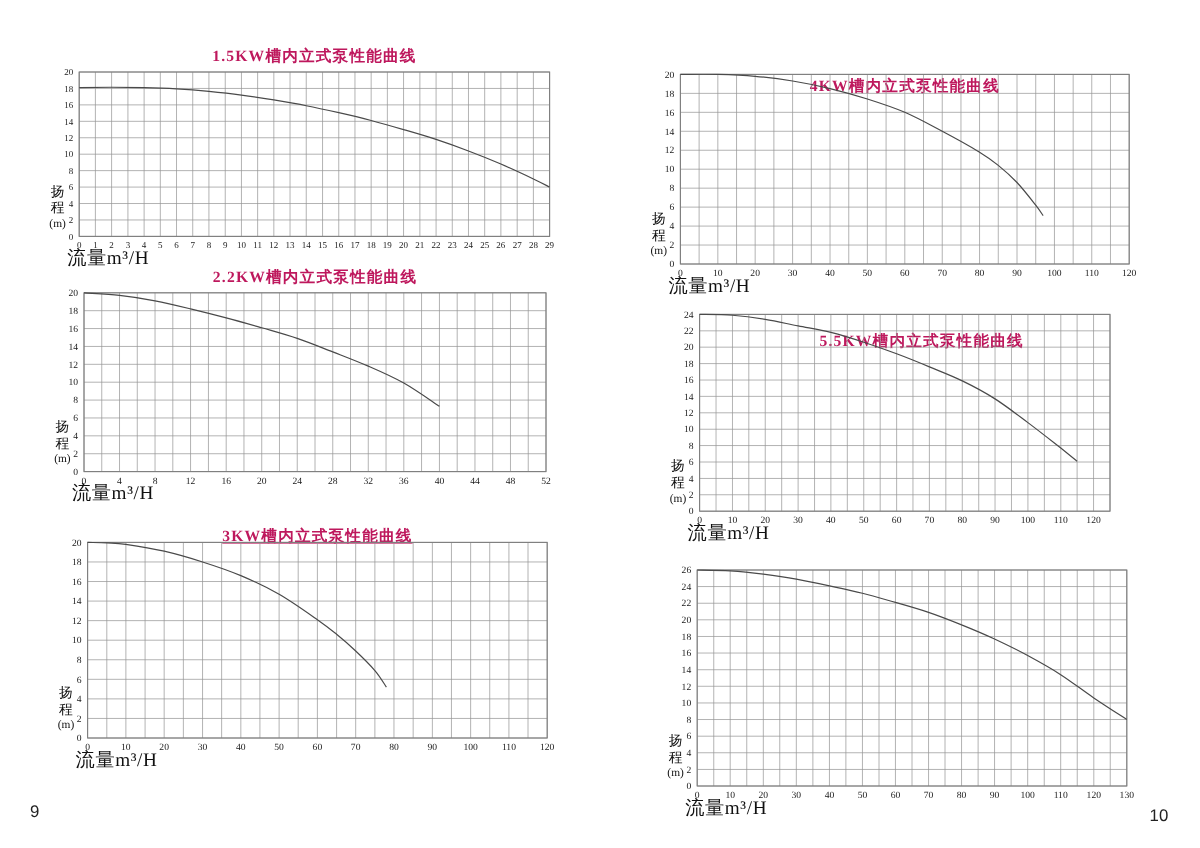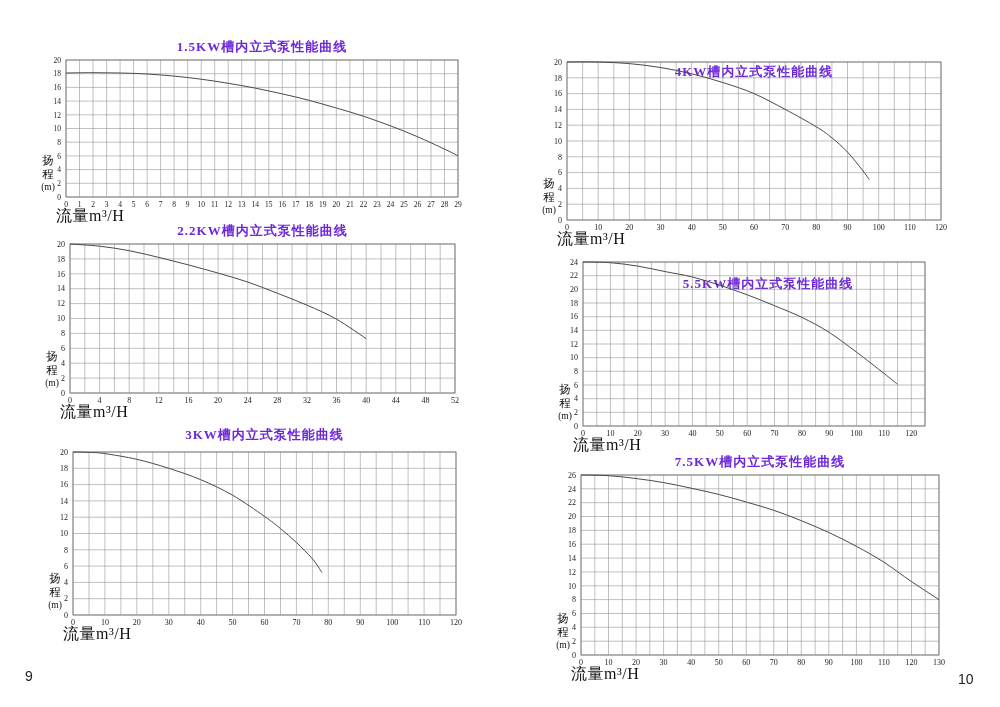--- a/index.html
+++ b/index.html
@@ -3,21 +3,21 @@
 <meta charset="utf-8">
 <style>
   html,body{margin:0;padding:0;background:#e8e8e8;}
   .page{
     position:relative;width:1000px;height:707px;background:#ffffff;
     font-family:"Liberation Serif","DejaVu Serif",serif;color:#1c1c1c;overflow:hidden;
   }
   .chart{position:absolute;}
   .chart-title{
     position:absolute;text-align:center;font-size:13px;font-weight:600;
-    letter-spacing:1px;color:#6d28d9;white-space:nowrap;line-height:15px;
+    letter-spacing:1px;color:#be185d;white-space:nowrap;line-height:15px;
   }
   .plot-svg{position:absolute;left:0;display:block;}
   .x-axis-label{
     position:absolute;font-size:16px;color:#111;white-space:nowrap;line-height:11px;
     letter-spacing:0.5px;
   }
   .y-axis-label{
     position:absolute;width:30px;text-align:center;color:#111;
     font-size:11.5px;line-height:13.5px;
   }
@@ -130,21 +130,21 @@
           <text x="29" y="40.5">16</text>
           <text x="29" y="25.6">18</text>
           <text x="29" y="10.7">20</text>
         </g>
         <path d="M34,8C38.9,8.4 53.7,9.1 63.6,10.2C73.5,11.3 83.3,12.8 93.2,14.7C103.1,16.6 112.9,19.0 122.8,21.4C132.7,23.8 142.6,26.3 152.5,28.9C162.4,31.5 172.2,34.3 182.1,37.1C192.0,40.0 201.8,42.6 211.7,46C221.6,49.4 231.4,53.4 241.3,57.2C251.2,61.1 261.0,64.8 270.9,69.1C280.8,73.4 290.6,77.6 300.5,83.2C310.4,88.8 325.3,99.4 330.2,102.6" stroke="#4a4a4a" stroke-width="1" fill="none"></path>
       </svg>
     <div class="x-axis-label" style="left: 24px; top: 200px;">流量m³/H</div>
   </section>
 
   <section class="chart" style="left: 39px; top: 414px; width: 433px; height: 235px;">
-    <h3 class="chart-title" style="left: 34px; width: 383px; top: 0;">3KW槽内立式泵性能曲线</h3>
+    <h3 class="chart-title" style="left: 34px; width: 383px; top: 12px; text-decoration: underline;">3KW槽内立式泵性能曲线</h3>
     <div class="y-axis-label" style="left: 1px; top: 158px;">
         <div>扬</div>
         <div>程</div>
         <div class="unit-line">(m)</div>
       </div>
     <svg class="plot-svg" width="433" height="205" viewBox="0 0 433 205" style="top: 30px;">
         <path d="M34.0,8V171.0M50.0,8V171.0M65.9,8V171.0M81.9,8V171.0M97.8,8V171.0M113.8,8V171.0M129.8,8V171.0M145.7,8V171.0M161.7,8V171.0M177.6,8V171.0M193.6,8V171.0M209.5,8V171.0M225.5,8V171.0M241.5,8V171.0M257.4,8V171.0M273.4,8V171.0M289.3,8V171.0M305.3,8V171.0M321.3,8V171.0M337.2,8V171.0M353.2,8V171.0M369.1,8V171.0M385.1,8V171.0M401.0,8V171.0M417.0,8V171.0M34,171.0H417.0M34,154.7H417.0M34,138.4H417.0M34,122.1H417.0M34,105.8H417.0M34,89.5H417.0M34,73.2H417.0M34,56.9H417.0M34,40.6H417.0M34,24.3H417.0M34,8.0H417.0" stroke="#959595" stroke-width="0.6" fill="none"></path>
         <rect x="34" y="8" width="383" height="163" stroke="#7d7d7d" stroke-width="0.9" fill="none"></rect>
         <g font-size="8" fill="#1c1c1c" text-anchor="middle" font-family="&quot;Liberation Serif&quot;,&quot;DejaVu Serif&quot;,serif">
           <text x="34.0" y="181.0">0</text>
@@ -261,21 +261,20 @@
           <text x="29" y="38.0">20</text>
           <text x="29" y="24.4">22</text>
           <text x="29" y="10.7">24</text>
         </g>
         <path d="M34,8C38.6,8.1 52.3,8.0 61.4,8.7C70.5,9.4 79.6,10.6 88.7,12.1C97.8,13.6 107.0,15.8 116.1,17.6C125.2,19.4 134.3,20.7 143.4,23C152.5,25.3 161.7,28.2 170.8,31.2C179.9,34.2 189.1,37.4 198.2,40.8C207.3,44.2 216.4,47.9 225.5,51.7C234.6,55.5 243.8,58.9 252.9,63.4C262.0,67.8 271.1,72.6 280.2,78.4C289.3,84.2 298.5,91.4 307.6,98.2C316.7,105.0 328.2,114.1 335,119.4C341.8,124.8 346.3,128.5 348.6,130.3" stroke="#4a4a4a" stroke-width="1" fill="none"></path>
       </svg>
     <div class="x-axis-label" style="left: 24px; top: 215px;">流量m³/H</div>
   </section>
 
   <section class="chart" style="left: 547px; top: 437px; width: 408px; height: 252px;">
-    <h3 class="chart-title" style="left: 34px; width: 358px; top: 4px;">7.5KW槽内立式泵性能曲线</h3>
     <div class="y-axis-label" style="left: 1px; top: 175px;">
         <div>扬</div>
         <div>程</div>
         <div class="unit-line">(m)</div>
       </div>
     <svg class="plot-svg" width="408" height="222" viewBox="0 0 408 222" style="top: 30px;">
         <path d="M34.0,8V188.0M47.8,8V188.0M61.5,8V188.0M75.3,8V188.0M89.1,8V188.0M102.8,8V188.0M116.6,8V188.0M130.4,8V188.0M144.2,8V188.0M157.9,8V188.0M171.7,8V188.0M185.5,8V188.0M199.2,8V188.0M213.0,8V188.0M226.8,8V188.0M240.5,8V188.0M254.3,8V188.0M268.1,8V188.0M281.8,8V188.0M295.6,8V188.0M309.4,8V188.0M323.2,8V188.0M336.9,8V188.0M350.7,8V188.0M364.5,8V188.0M378.2,8V188.0M392.0,8V188.0M34,188.0H392.0M34,174.2H392.0M34,160.3H392.0M34,146.5H392.0M34,132.6H392.0M34,118.8H392.0M34,104.9H392.0M34,91.1H392.0M34,77.2H392.0M34,63.4H392.0M34,49.5H392.0M34,35.7H392.0M34,21.8H392.0M34,8.0H392.0" stroke="#959595" stroke-width="0.6" fill="none"></path>
         <rect x="34" y="8" width="358" height="180" stroke="#7d7d7d" stroke-width="0.9" fill="none"></rect>
         <g font-size="8" fill="#1c1c1c" text-anchor="middle" font-family="&quot;Liberation Serif&quot;,&quot;DejaVu Serif&quot;,serif">
           <text x="34.0" y="198.0">0</text>

